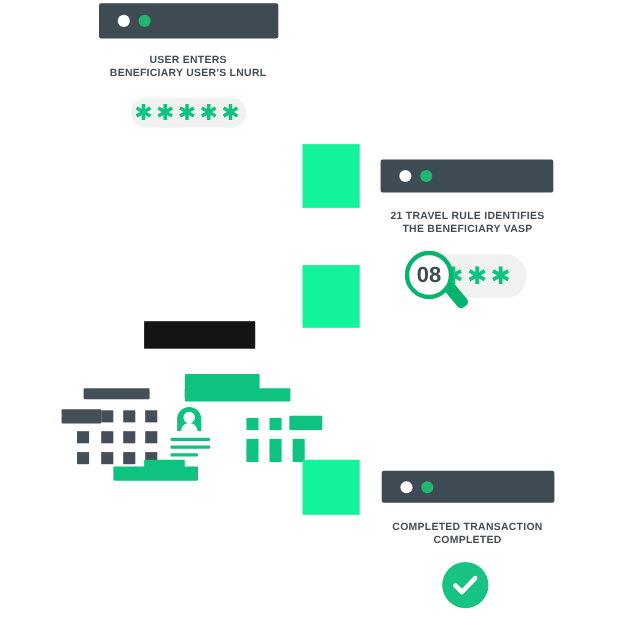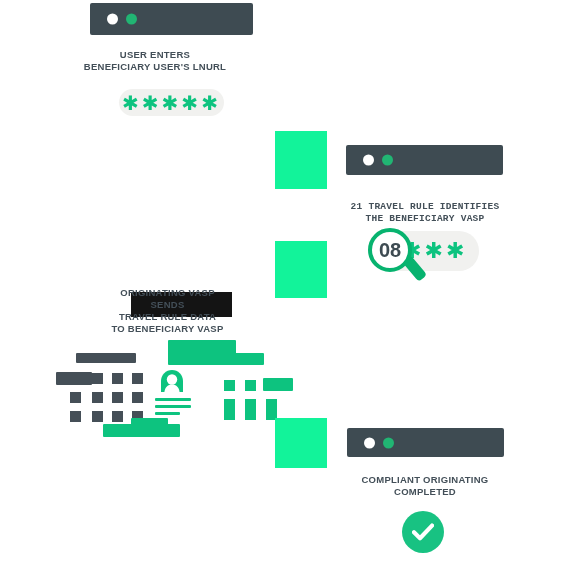--- a/index.html
+++ b/index.html
@@ -102,49 +102,46 @@
 </head>
 <body>
 
 <div class="stage">
 
   <div class="chrome-bar" style="left:90px;top:3px;width:163px;">
     <span class="dot white"></span>
     <span class="dot green"></span>
   </div>
 
-  <div class="caption" style="left:40px;top:49px;width:230px;text-align:center;">USER ENTERS
+  <div class="caption" style="left:56px;top:49px;width:230px;text-align:center;">USER ENTERS
 BENEFICIARY USER'S LNURL</div>
 
   <div class="pill" style="left:119px;top:89px;width:105px;height:27px;font-size:20px;">✱✱✱✱✱</div>
 
   <div class="gsq" style="left:275px;top:131px;width:52px;height:58px;"></div>
 
   <div class="chrome-bar" style="left:346px;top:145px;width:157px;height:30px;">
     <span class="dot white"></span>
     <span class="dot green"></span>
   </div>
 
-  <div class="caption" style="left:335px;top:201px;width:180px;font-family:Liberation Mono, monospace;">21 TRAVEL RULE IDENTIFIES
+  <div class="caption" style="left:335px;top:191px;width:180px;">21 TRAVEL RULE IDENTIFIES
 THE BENEFICIARY VASP</div>
 
   <div class="gsq" style="left:275px;top:241px;width:52px;height:57px;"></div>
 
   <div class="pill" style="left:370px;top:231px;width:109px;height:40px;font-size:22px;">✱✱✱✱</div>
 
   <div class="magnifier" style="left:368px;top:228px;width:60px;height:62px;">
     <span class="handle"></span>
     <span class="ring">08</span>
   </div>
 
   <div class="note-dark" style="left:131px;top:292px;width:101px;height:25px;"></div>
 
-  <div class="caption" style="left:103px;top:287px;width:129px;">ORIGINATING VASP SENDS
-TRAVEL RULE DATA
-TO BENEFICIARY VASP</div>
 
   <div class="bar dark" style="left:76px;top:353px;width:60px;height:10px;"></div>
   <div class="bar dark" style="left:56px;top:372px;width:36px;height:13px;"></div>
 
   <div class="key dark" style="left:92px;top:373px;"></div>
   <div class="key dark" style="left:112px;top:373px;"></div>
   <div class="key dark" style="left:132px;top:373px;"></div>
 
   <div class="key dark" style="left:70px;top:392px;"></div>
   <div class="key dark" style="left:92px;top:392px;"></div>
@@ -187,21 +184,21 @@
   <div class="key green" style="left:245px;top:409px;"></div>
   <div class="key green" style="left:266px;top:409px;"></div>
 
   <div class="gsq" style="left:275px;top:418px;width:52px;height:50px;"></div>
 
   <div class="chrome-bar" style="left:347px;top:428px;width:157px;height:29px;">
     <span class="dot white"></span>
     <span class="dot green"></span>
   </div>
 
-  <div class="caption" style="left:335px;top:474px;width:180px;">COMPLIANT ORIGINATING
+  <div class="caption" style="left:335px;top:474px;width:180px;">COMPLETED TRANSACTION
 COMPLETED</div>
 
   <div class="check-badge" style="left:402px;top:511px;">
     <svg width="22" height="18" viewBox="0 0 22 18" xmlns="http://www.w3.org/2000/svg">
       <path d="M2 9.3 L8 15.2 L20 2.6" stroke="#ffffff" stroke-width="4.2" fill="none" stroke-linecap="round" stroke-linejoin="round"></path>
     </svg>
   </div>
 
 </div>
 

